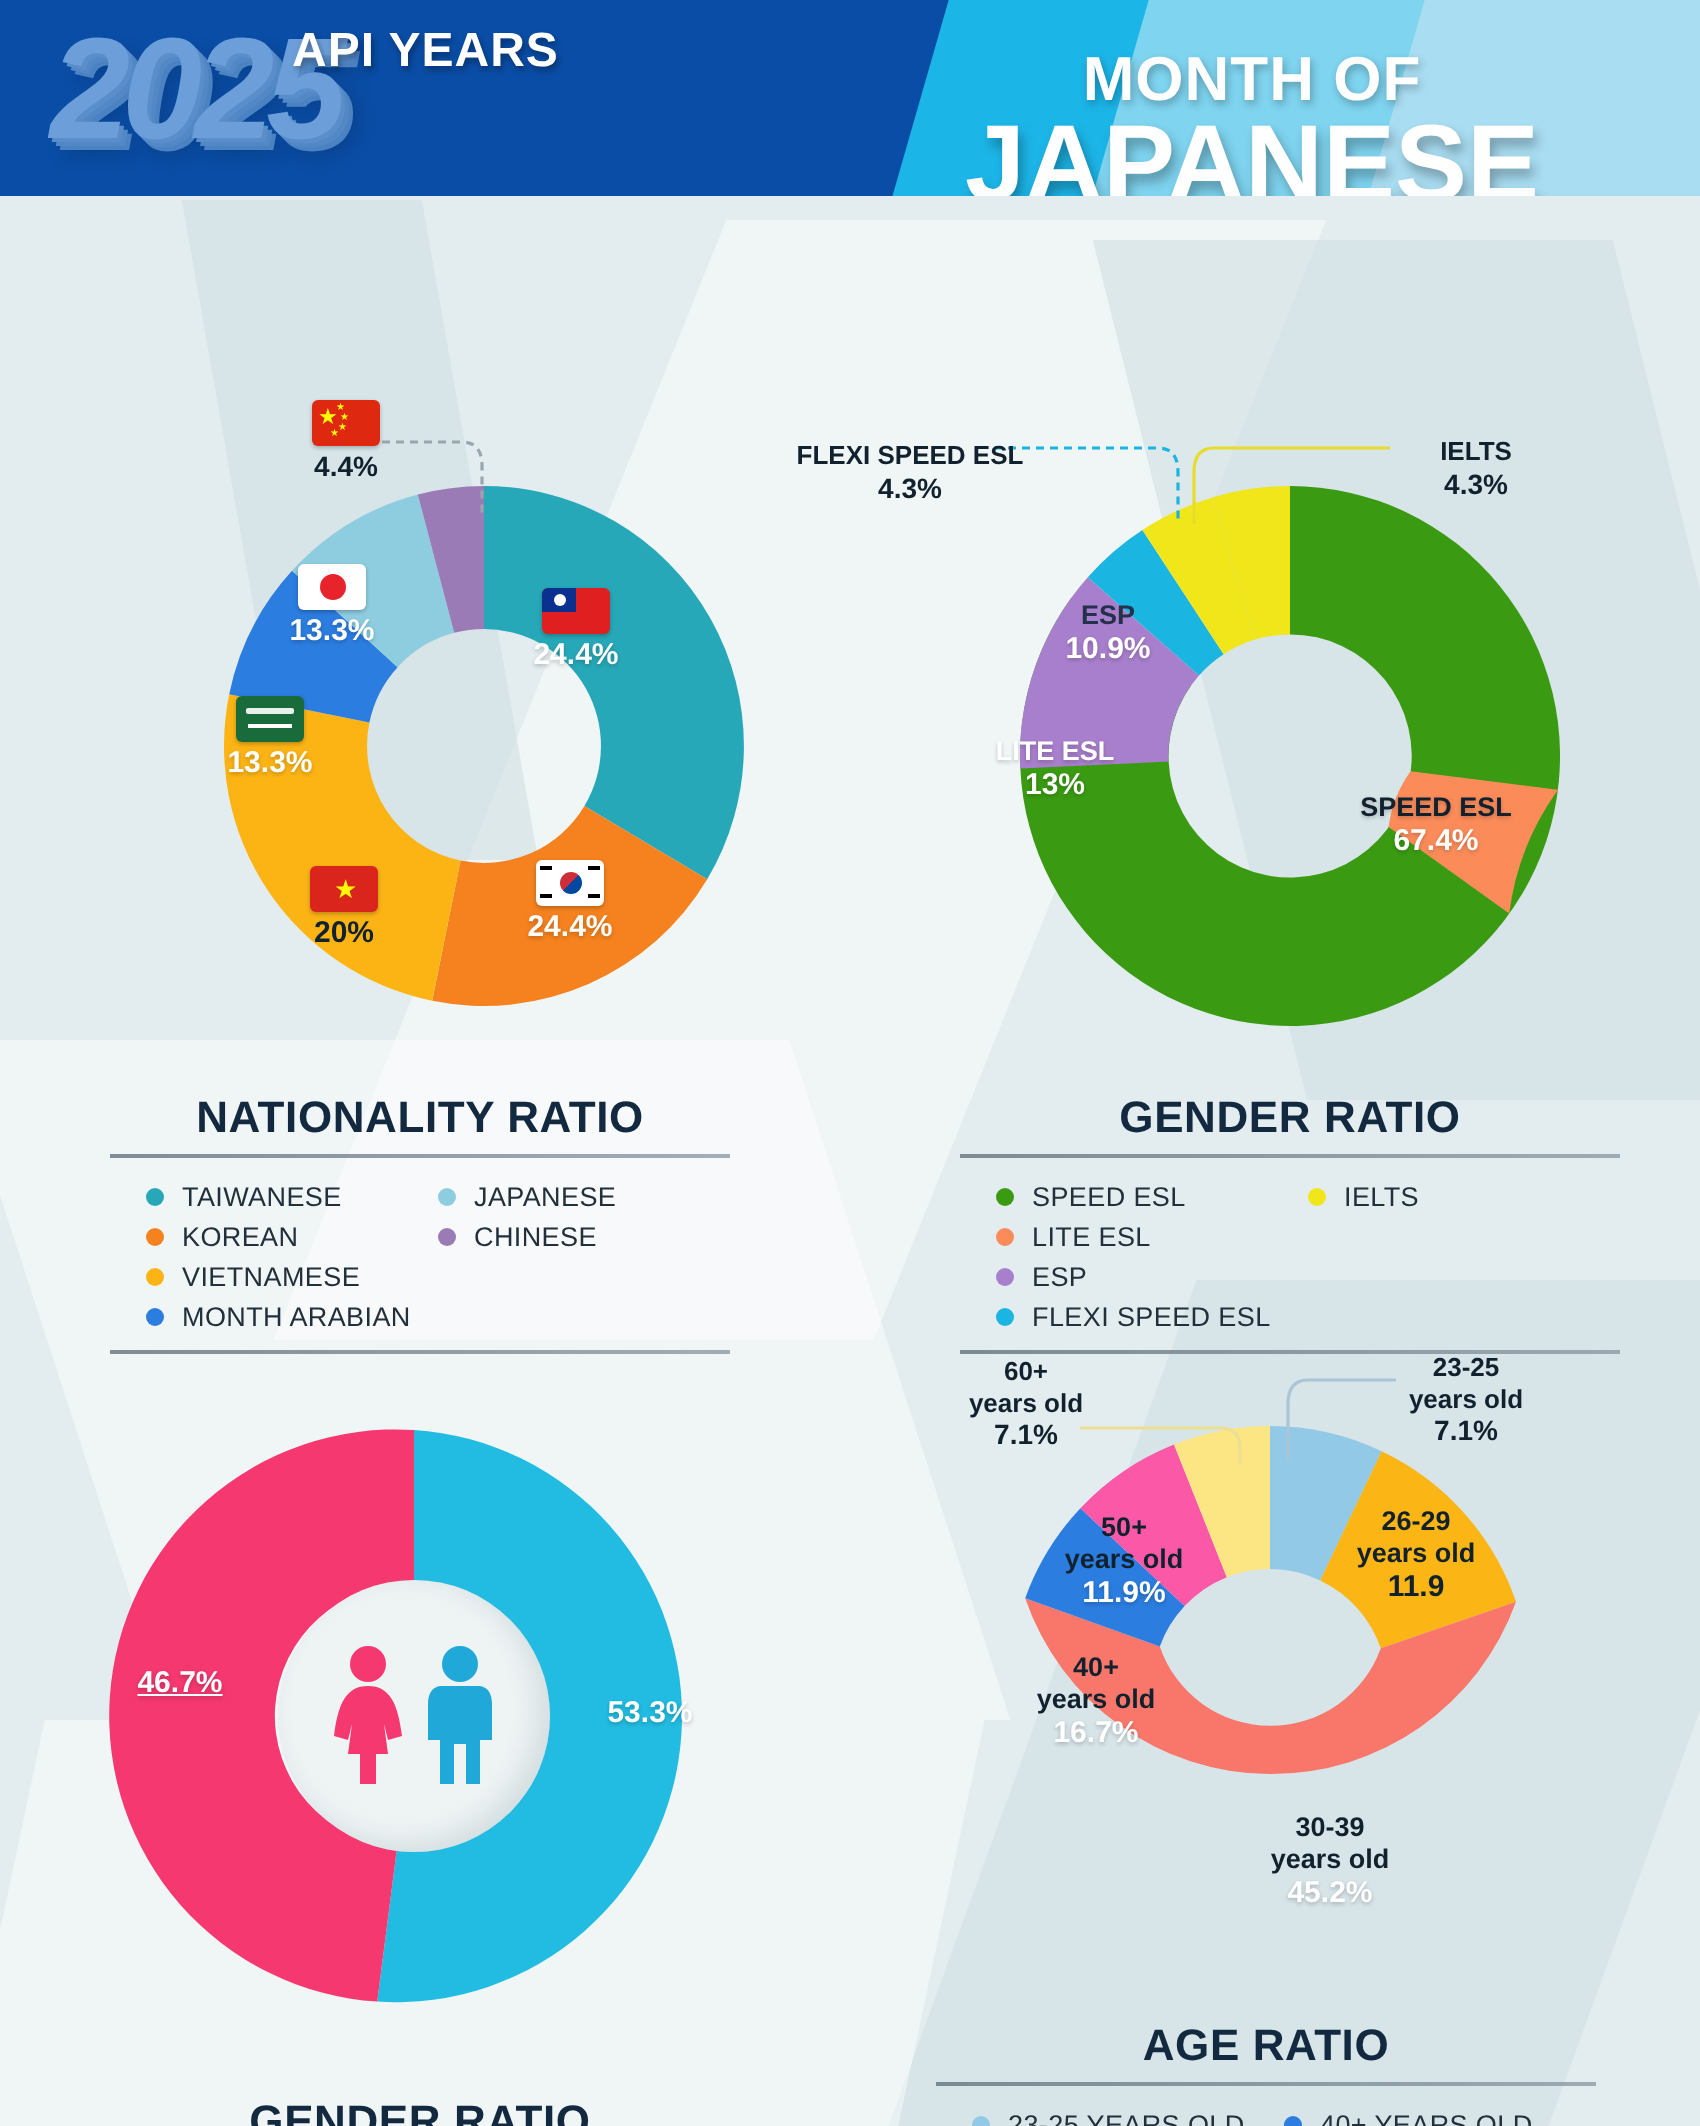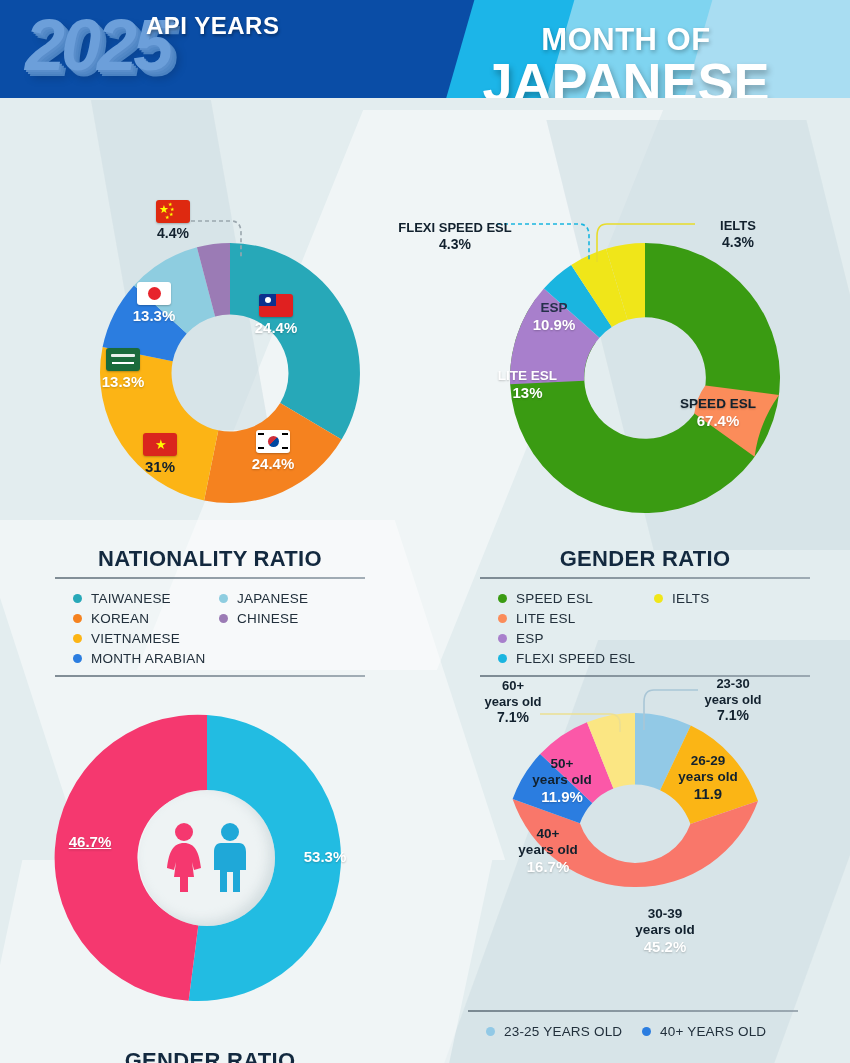--- a/index.html
+++ b/index.html
@@ -102,21 +102,21 @@
 
   <div class="month">
     <div class="m1">MONTH OF</div>
     <div class="m2">JAPANESE</div>
   </div>
 </div>
 
 <div class="board">
 
 <div class="panel" style="left:95px;top:140px;">
-  <div class="chart-wrap" style="width:270px;height:270px;">
+  <div class="chart-wrap" style="width:270px;height:270px;margin-left:12px;">
     <svg width="270" height="270" viewBox="0 0 270 270">
       <g transform="translate(135,135)">
 
         <path fill="#27a8b8" d="M0,-130 A130,130 0 0,1 111.6,66.6 L50.2,30.0 A58.5,58.5 0 0,0 0,-58.5 Z"></path>
 
         <path fill="#f5821f" d="M111.6,66.6 A130,130 0 0,1 -25.9,127.4 L-11.7,57.3 A58.5,58.5 0 0,0 50.2,30.0 Z"></path>
 
         <path fill="#fcb415" d="M-25.9,127.4 A130,130 0 0,1 -127.4,-25.9 L-57.3,-11.7 A58.5,58.5 0 0,0 -11.7,57.3 Z"></path>
 
         <path fill="#2b7de0" d="M-127.4,-25.9 A130,130 0 0,1 -96.0,-87.6 L-43.2,-39.4 A58.5,58.5 0 0,0 -57.3,-11.7 Z"></path>
@@ -143,21 +143,21 @@
         <span style="position:absolute;left:26px;top:3px;width:6px;height:2px;background:#000;display:block;"></span>
         <span style="position:absolute;left:26px;top:17px;width:6px;height:2px;background:#000;display:block;"></span>
       </span>
       <span class="pct">24.4%</span>
     </div>
 
     <div class="slice-lbl d" style="left:32px;top:195px;width:66px;">
       <span class="flag" style="background:#da251d;">
         <span style="position:absolute;left:12px;top:5px;color:#ff0;font-size:13px;line-height:13px;display:block;">★</span>
       </span>
-      <span class="pct">31%</span>
+      <span class="pct">20%</span>
     </div>
 
     <div class="slice-lbl w" style="left:-10px;top:110px;width:76px;">
       <span class="flag" style="background:#1a6b3c;">
         <span style="position:absolute;left:5px;top:6px;width:24px;height:3px;background:#fff;display:block;border-radius:1px;opacity:.9;"></span>
         <span style="position:absolute;left:6px;top:14px;width:22px;height:2px;background:#fff;display:block;"></span>
       </span>
       <span class="pct">13.3%</span>
     </div>
 
@@ -382,27 +382,28 @@
   <div class="callout" style="left:-42px;top:-30px;width:110px;">
     <div class="t">60+</div>
     <div class="t">years old</div>
     <div class="p">7.1%</div>
   </div>
 
   <svg class="lead" style="left:130px;top:-26px;" width="100" height="50">
     <path d="M68,8 H24 Q14,8 14,20 V48" fill="none" stroke="#a9c6d6" stroke-width="1.6"></path>
   </svg>
   <div class="callout" style="left:178px;top:-32px;width:110px;">
-    <div class="t">23-30</div>
+    <div class="t">23-25</div>
     <div class="t">years old</div>
     <div class="p">7.1%</div>
   </div>
 </div>
 
 <div class="sec" style="left:468px;top:912px;width:330px;">
+  <div class="title">AGE RATIO</div>
   <div class="rule"></div>
   <div class="legend two-col">
     <div class="lg">
       <span class="dot" style="background:#92c9e6"></span>
       <span>23-25 YEARS OLD</span>
         </div>
     <div class="lg">
       <span class="dot" style="background:#2b7de0"></span>
       <span>40+ YEARS OLD</span>
         </div>

